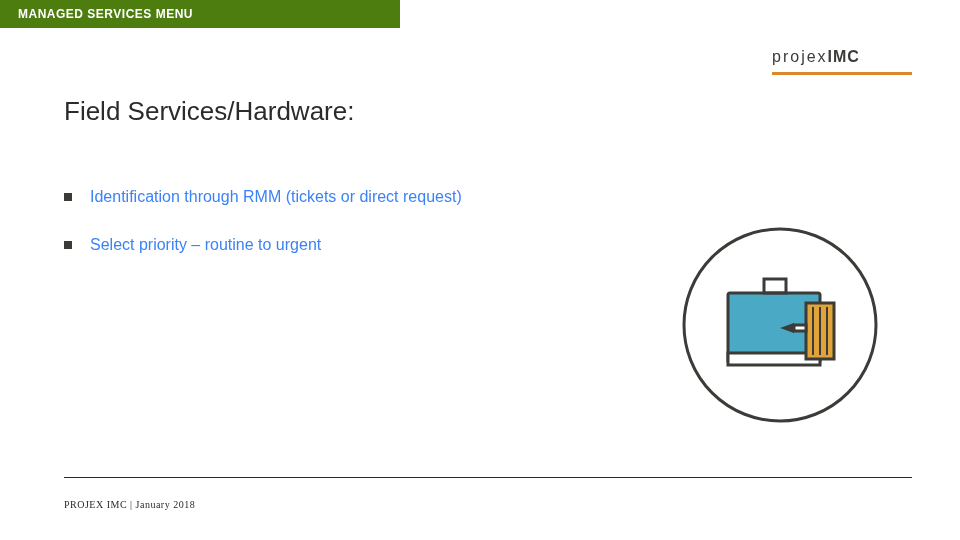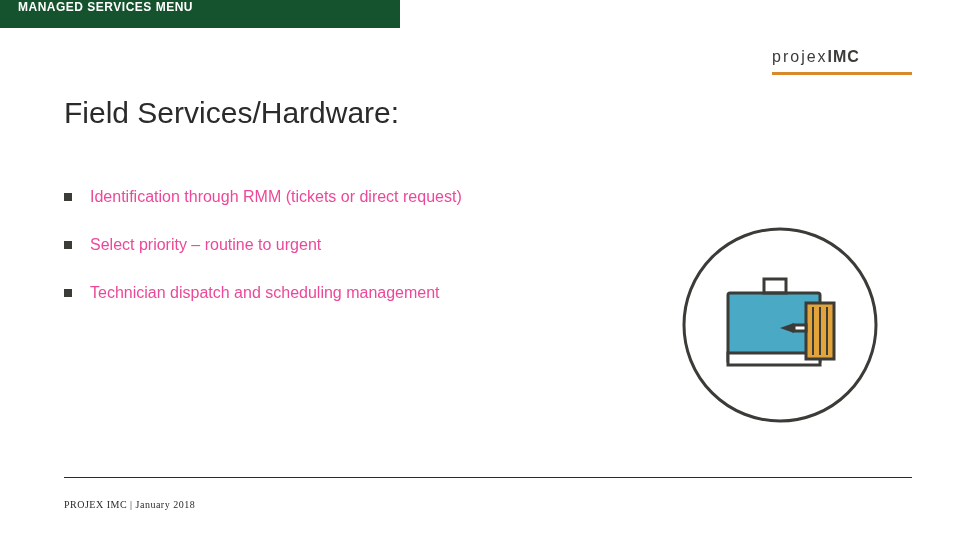--- a/index.html
+++ b/index.html
@@ -4,27 +4,27 @@
 <style>
   * { margin: 0; padding: 0; box-sizing: border-box; }
   html, body { width: 960px; height: 540px; font-family: Arial, Helvetica, sans-serif; background: #fff; }
   .slide { position: relative; width: 960px; height: 540px; overflow: hidden; }
 
   
   .header-tab {
     position: absolute;
     top: 0; left: 0;
     width: 400px; height: 28px;
-    background: #14532d;
+    background: #4d7c0f;
     color: #fff;
     font-size: 12px;
     font-weight: 700;
     letter-spacing: 0.5px;
     display: flex;
-    align-items: flex-start;
+    align-items: center;
     padding-left: 18px;
   }
 
   
   .logo {
     position: absolute;
     top: 48px; right: 48px;
     font-size: 16px;
     font-weight: 400;
     letter-spacing: 1px;
@@ -38,37 +38,37 @@
     width: 140px; height: 3px;
     background: #d9892b;
     margin-top: 6px;
     margin-left: auto;
   }
 
   
   .title {
     position: absolute;
     top: 96px; left: 64px;
-    font-size: 30px;
+    font-size: 26px;
     font-weight: 400;
     color: #2b2b29;
   }
 
   
   .bullets {
     position: absolute;
     top: 188px; left: 64px;
     list-style: none;
     width: 520px;
   }
   .bullets li {
     position: relative;
     padding-left: 26px;
     font-size: 16px;
-    color: #ec4899;
+    color: #3b82f6;
     margin-bottom: 30px;
     font-weight: 400;
   }
   .bullets li::before {
     content: "";
     position: absolute;
     left: 0; top: 5px;
     width: 8px; height: 8px;
     background: #3b3b38;
   }
@@ -109,21 +109,20 @@
   <div class="logo">
     <span class="pre">projex</span><span class="suf">IMC</span>
     <span class="bar"></span>
   </div>
 
   <h1 class="title">Field Services/Hardware:</h1>
 
   <ul class="bullets">
     <li><span>Identification through RMM (tickets or direct request)</span></li>
     <li><span>Select priority – routine to urgent</span></li>
-    <li><span>Technician dispatch and scheduling management</span></li>
   </ul>
 
   <div class="graphic">
     <svg viewBox="0 0 200 200" width="200" height="200">
 
       <circle cx="100" cy="100" r="96" fill="none" stroke="#3b3b38" stroke-width="3"></circle>
 
       <rect x="48" y="68" width="92" height="70" rx="2" fill="#4aa9c4" stroke="#3b3b38" stroke-width="3"></rect>
       <rect x="48" y="128" width="92" height="12" fill="#fff" stroke="#3b3b38" stroke-width="3"></rect>
 

